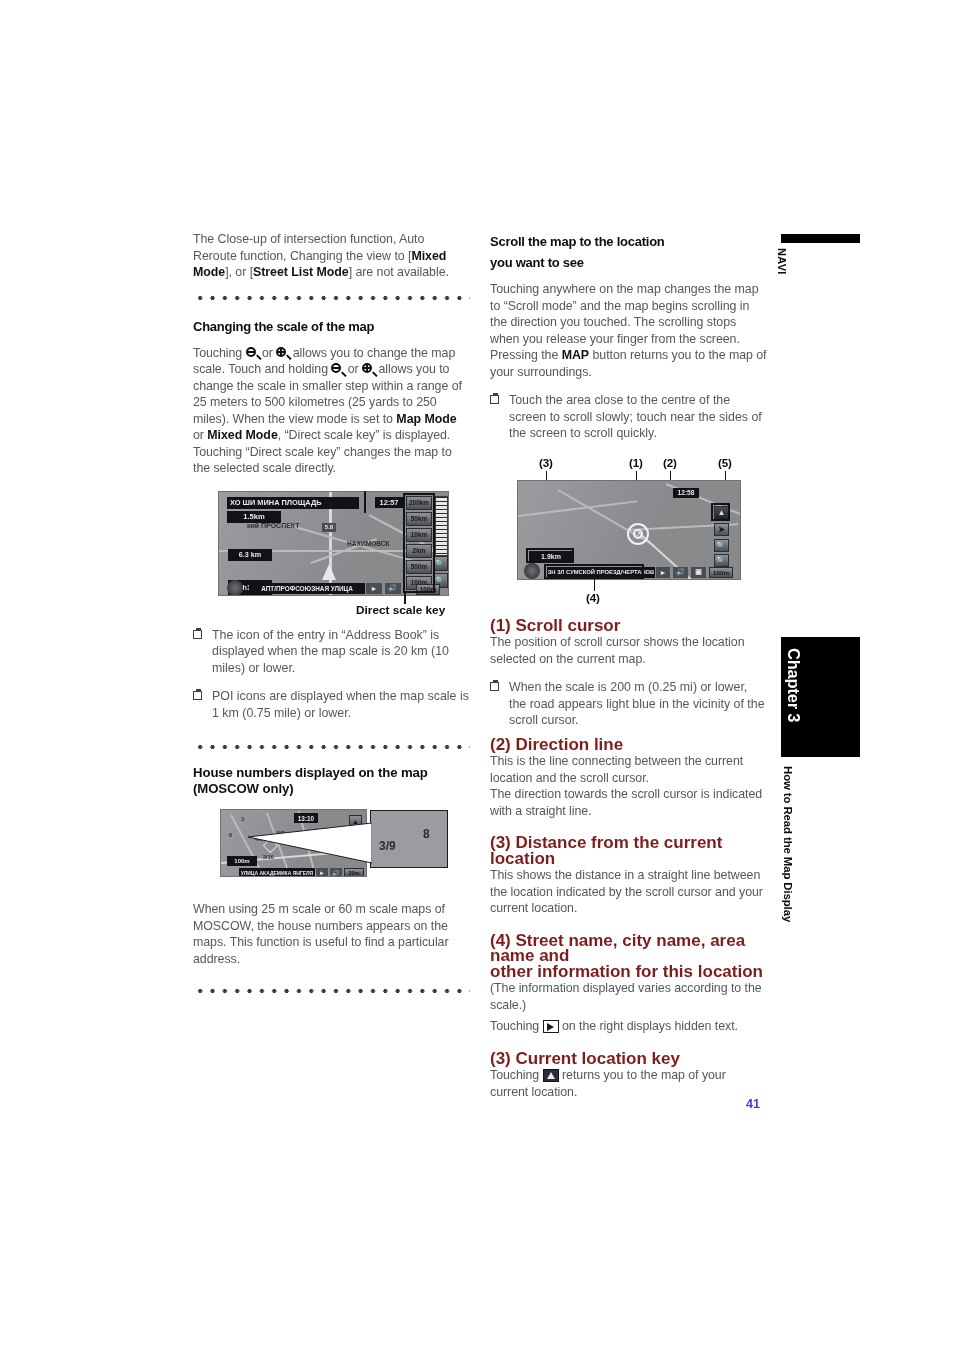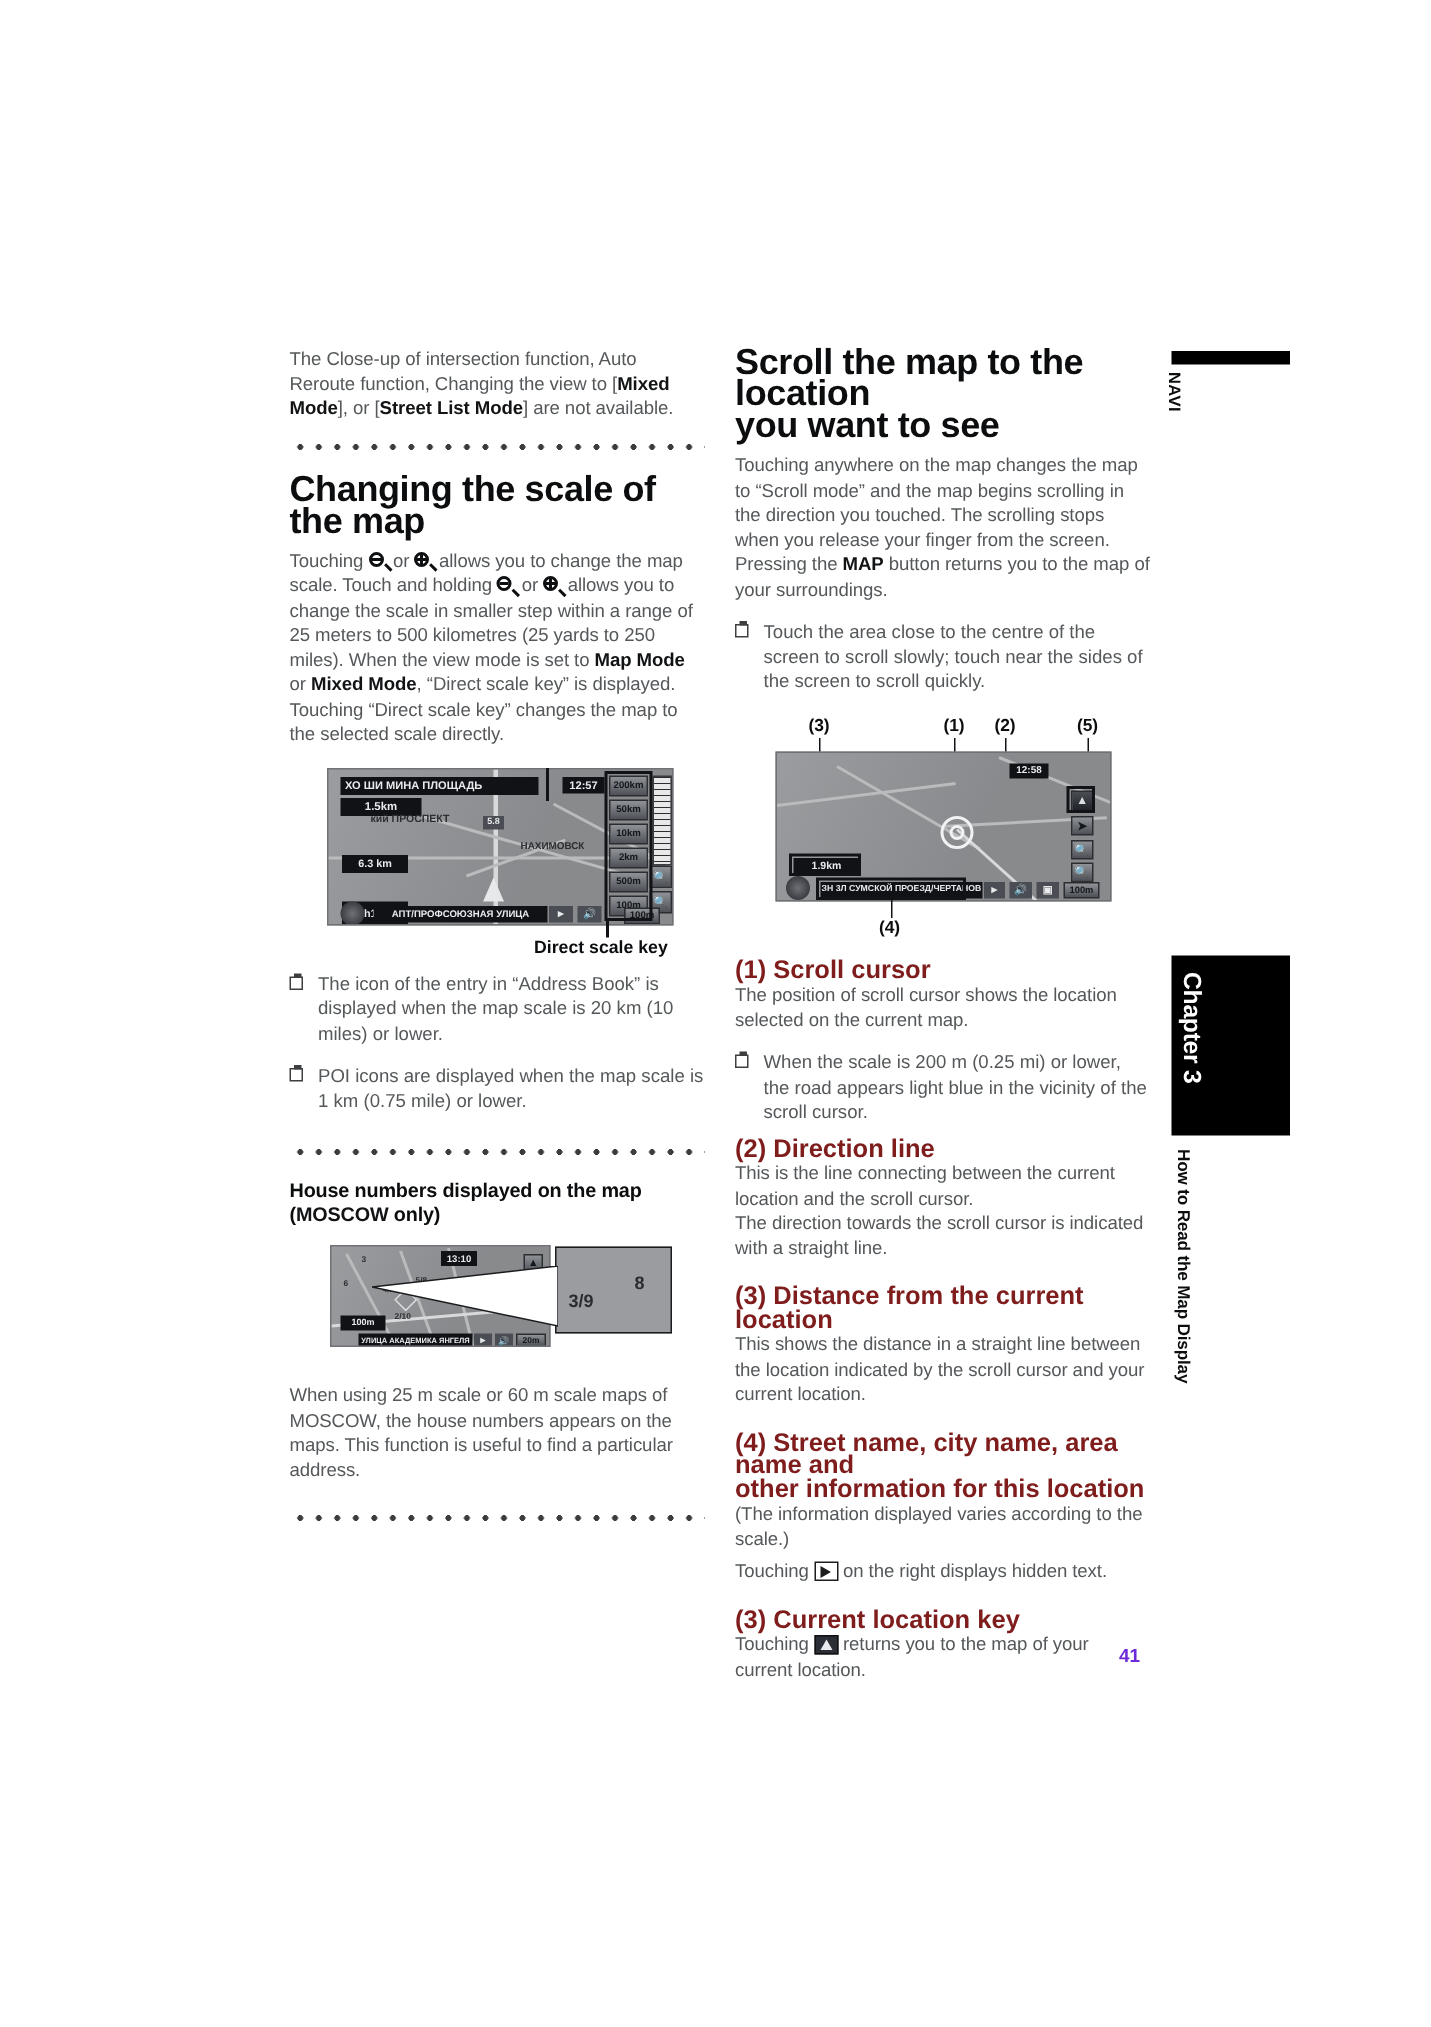--- a/index.html
+++ b/index.html
@@ -37,21 +37,21 @@
     font-size: 12.4px;
     line-height: 16.5px;
     color: #55585a;
     letter-spacing: -0.05px;
   }
   p.body + p.body { margin-top: 13px; }
   b, strong { color: #111315; font-weight: bold; }
 
   h2.sec {
     margin: 0 0 8px 0;
-    font-size: 24px;
+    font-size: 13px;
     line-height: 21px;
     font-weight: bold;
     color: #0b0d0f;
     letter-spacing: -0.25px;
   }
   h3.sub {
     margin: 0 0 4px 0;
     font-size: 13.2px;
     line-height: 16px;
     font-weight: bold;

